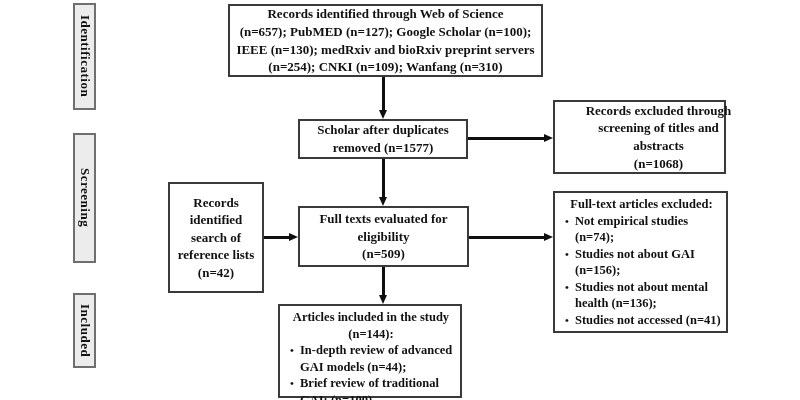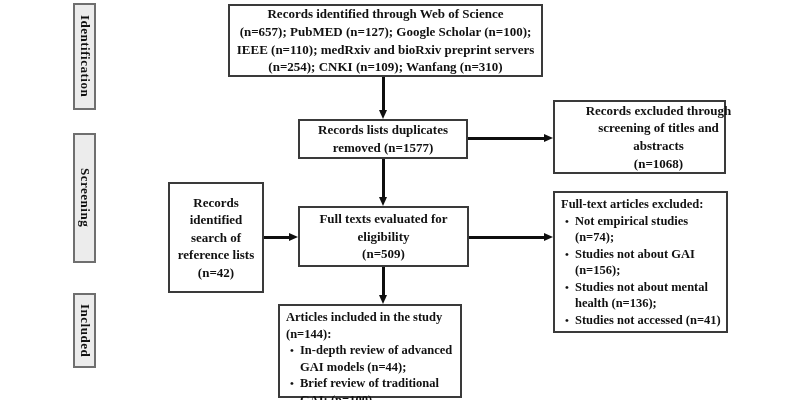--- a/index.html
+++ b/index.html
@@ -64,21 +64,21 @@
   .b-manual  { left: 168px; top: 182px; width: 96px;  height: 111px; }
   .b-exc2    { left: 553px; top: 191px; width: 175px; height: 142px; }
   .b-incl    { left: 278px; top: 304px; width: 184px; height: 94px; }
 
   .list-box {
     padding: 3px 4px 3px 4px;
     font-size: 12.5px;
     line-height: 1.32;
     text-align: left;
   }
-  .ltitle { padding-left: 2px; }
+  .ltitle { padding-left: 2px; text-align: center; }
   .li { display: flex; align-items: flex-start; }
   .bullet { width: 16px; flex: 0 0 16px; text-align: center; font-size: 11px; line-height: 16.5px; }
   .litext { flex: 1; }
 
   
   .arrow { position: absolute; }
   .shaft-v { position: absolute; left: 3px; top: 0; width: 3px; background: #0f0f0f; }
   .shaft-h { position: absolute; top: 3px; left: 0; height: 3px; background: #0f0f0f; }
   .head-down {
     position: absolute; left: 0; bottom: 0; width: 0; height: 0;
@@ -118,26 +118,26 @@
   <div class="stage st-screen">
     <span class="stage-text">Screening</span>
   </div>
   <div class="stage st-incl">
     <span class="stage-text">Included</span>
   </div>
 
   <div class="box center-box b-sources">
     <div class="bline">Records identified through Web of Science</div>
     <div class="bline">(n=657); PubMED (n=127); Google Scholar (n=100);</div>
-    <div class="bline">IEEE (n=110); medRxiv and bioRxiv preprint servers</div>
+    <div class="bline">IEEE (n=130); medRxiv and bioRxiv preprint servers</div>
     <div class="bline">(n=254); CNKI (n=109); Wanfang (n=310)</div>
   </div>
 
   <div class="box center-box b-dup">
-    <div class="bline">Records lists duplicates</div>
+    <div class="bline">Scholar after duplicates</div>
     <div class="bline">removed (n=1577)</div>
   </div>
 
   <div class="box center-box b-exc1">
     <div class="bline">Records excluded through</div>
     <div class="bline">screening of titles and</div>
     <div class="bline">abstracts</div>
     <div class="bline">(n=1068)</div>
   </div>
 

